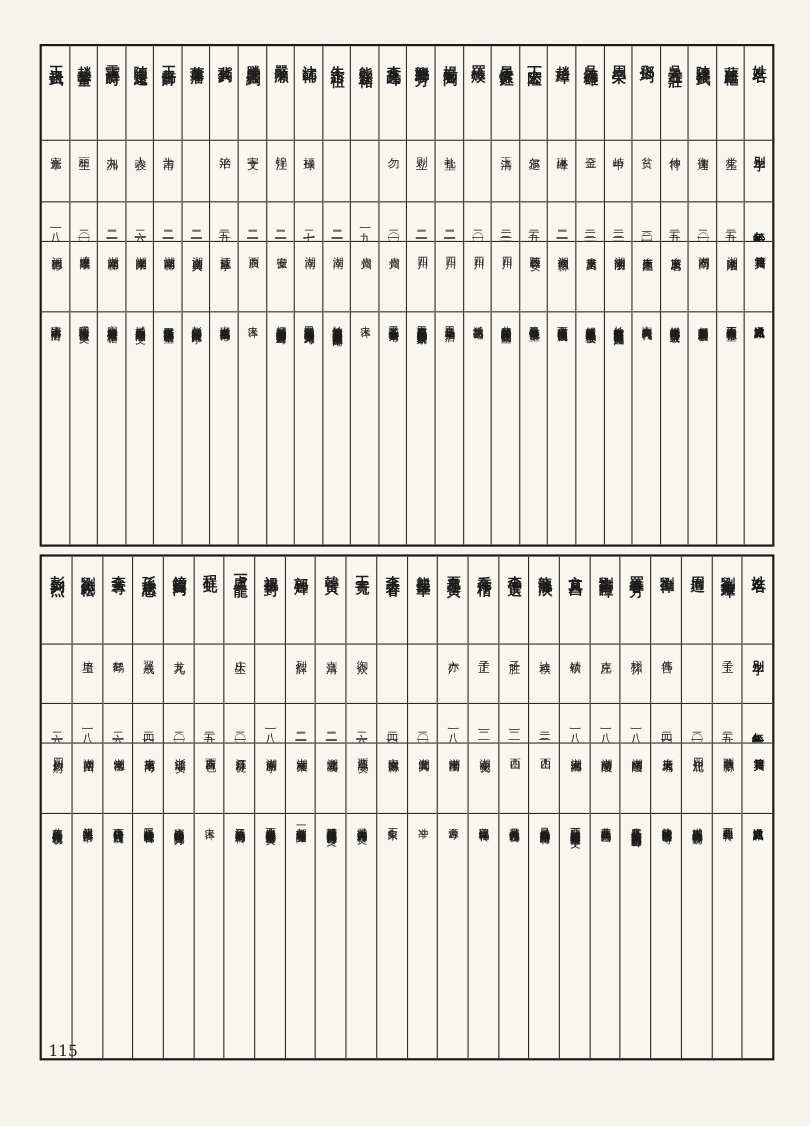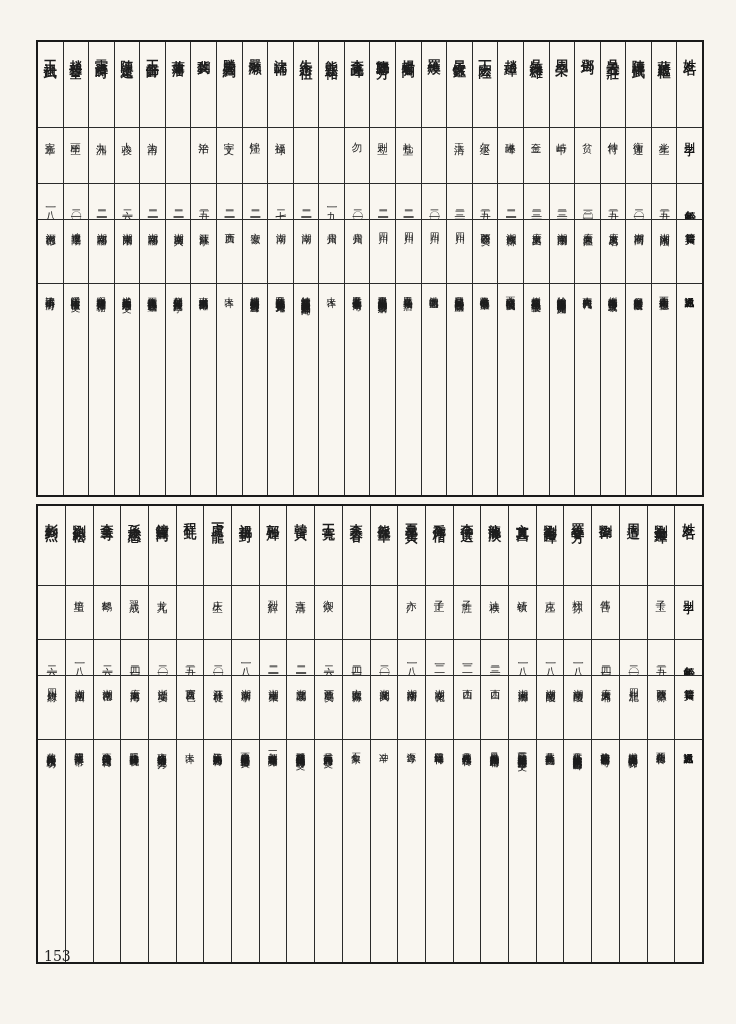--- a/index.html
+++ b/index.html
@@ -971,15 +971,15 @@
     </div>
     <div class="cell jiguan">
       <span class="vt">四川敘府</span>
     </div>
     <div class="cell addr">
       <span class="vt">北门外正街永泰兴作坊代收</span>
     </div>
   </div>
 </div>
 
-  <div class="pageno">153</div>
+  <div class="pageno">115</div>
 
 </div>
 
 </body></html>

